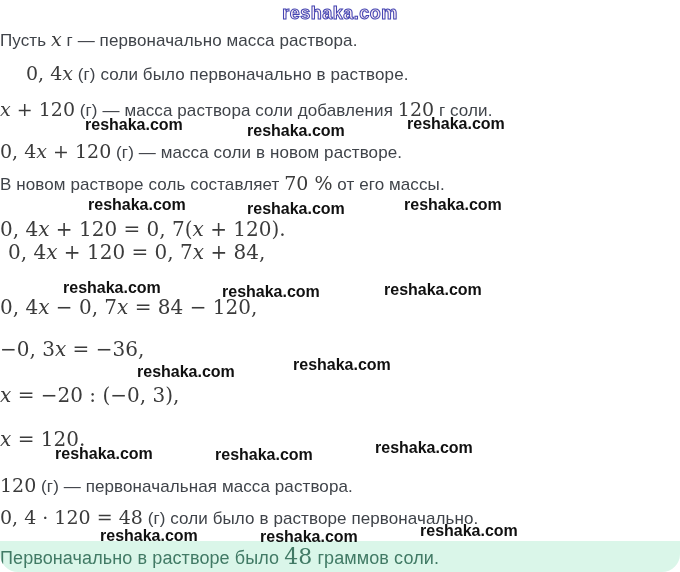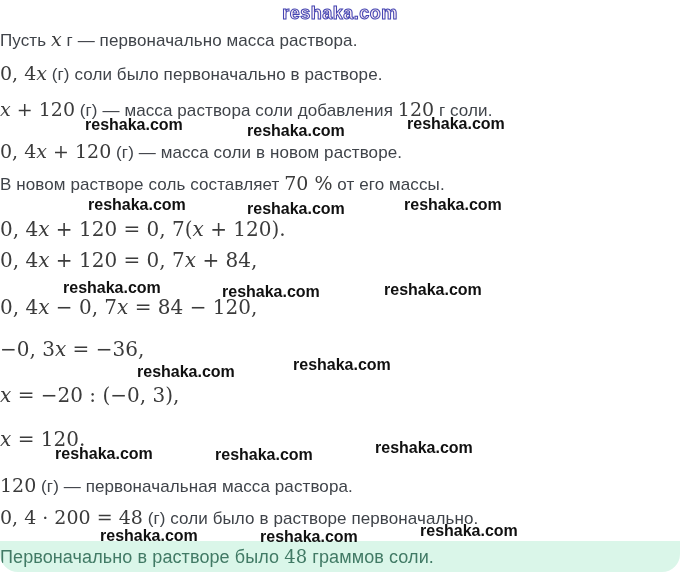--- a/index.html
+++ b/index.html
@@ -26,41 +26,41 @@
     position:absolute;white-space:nowrap;
     font-family:"Liberation Sans",sans-serif;font-size:16px;font-weight:700;
     color:var(--wm,#101010);letter-spacing:0;
   }
   .answer-bar{
     position:absolute;left:0;top:541px;width:680px;height:31px;
     background:var(--answer_bg,#daf6e9);
     display:flex;align-items:center;
   }
   .answer-bar .t{font-size:18px;color:var(--answer_text,#417a65);letter-spacing:.1px;white-space:pre;}
-  .answer-bar .m{font-family:"DejaVu Serif",serif;font-size:18px;color:var(--answer_text,#417a65);white-space:pre;}
+  .answer-bar .m{font-family:"DejaVu Serif",serif;font-size:22px;color:var(--answer_text,#417a65);white-space:pre;}
 </style>
 </head>
 <body>
 
 <div class="page">
   <div class="logo">reshaka.com</div>
   <div id="content">
       <div class="line text" style="top: 28px;"><span class="t">Пусть </span><span class="v">x</span><span class="t"> г — первоначально масса раствора.</span></div>
-      <div class="line text" style="top: 62px;"><span class="m">0, 4</span><span class="v">x</span><span class="t"> (г) соли было первоначально в растворе.</span></div>
+      <div class="line text" style="top: 62px; padding-left: 26px;"><span class="m">0, 4</span><span class="v">x</span><span class="t"> (г) соли было первоначально в растворе.</span></div>
       <div class="line text" style="top: 98px;"><span class="v">x</span><span class="m"> + 120</span><span class="t"> (г) — масса раствора соли добавления </span><span class="m">120</span><span class="t"> г соли.</span></div>
       <div class="line text" style="top: 140px;"><span class="m">0, 4</span><span class="v">x</span><span class="m"> + 120</span><span class="t"> (г) — масса соли в новом растворе.</span></div>
       <div class="line text" style="top: 172px;"><span class="t">В новом растворе соль составляет </span><span class="m">70 %</span><span class="t"> от его массы.</span></div>
       <div class="line eq" style="top: 217px;"><span class="m">0, 4</span><span class="v">x</span><span class="m"> + 120 = 0, 7(</span><span class="v">x</span><span class="m"> + 120).</span></div>
-      <div class="line eq" style="top: 248px;"><span class="m">0, 4</span><span class="v">x</span><span class="m"> + 120 = 0, 7</span><span class="v">x</span><span class="m"> + 84,</span></div>
+      <div class="line eq" style="top: 240px; margin-left: 8px;"><span class="m">0, 4</span><span class="v">x</span><span class="m"> + 120 = 0, 7</span><span class="v">x</span><span class="m"> + 84,</span></div>
       <div class="line eq" style="top: 295px;"><span class="m">0, 4</span><span class="v">x</span><span class="m"> − 0, 7</span><span class="v">x</span><span class="m"> = 84 − 120,</span></div>
       <div class="line eq" style="top: 337px;"><span class="m">−0, 3</span><span class="v">x</span><span class="m"> = −36,</span></div>
       <div class="line eq" style="top: 383px;"><span class="v">x</span><span class="m"> = −20 : (−0, 3),</span></div>
       <div class="line eq" style="top: 427px;"><span class="v">x</span><span class="m"> = 120.</span></div>
       <div class="line text" style="top: 474px;"><span class="m">120</span><span class="t"> (г) — первоначальная масса раствора.</span></div>
-      <div class="line text" style="top: 506px;"><span class="m">0, 4 · 200 = 48</span><span class="t"> (г) соли было в растворе первоначально.</span></div>
+      <div class="line text" style="top: 506px;"><span class="m">0, 4 · 120 = 48</span><span class="t"> (г) соли было в растворе первоначально.</span></div>
     </div>
   <div class="answer-bar">
     <span id="answer"><span class="t">Первоначально в растворе было </span><span class="m">48</span><span class="t"> граммов соли.</span></span>
   </div>
   <div id="watermarks">
       <span class="wm" style="left: 85px; top: 116px;">reshaka.com</span>
       <span class="wm" style="left: 247px; top: 122px;">reshaka.com</span>
       <span class="wm" style="left: 407px; top: 115px;">reshaka.com</span>
       <span class="wm" style="left: 88px; top: 196px;">reshaka.com</span>
       <span class="wm" style="left: 247px; top: 200px;">reshaka.com</span>

